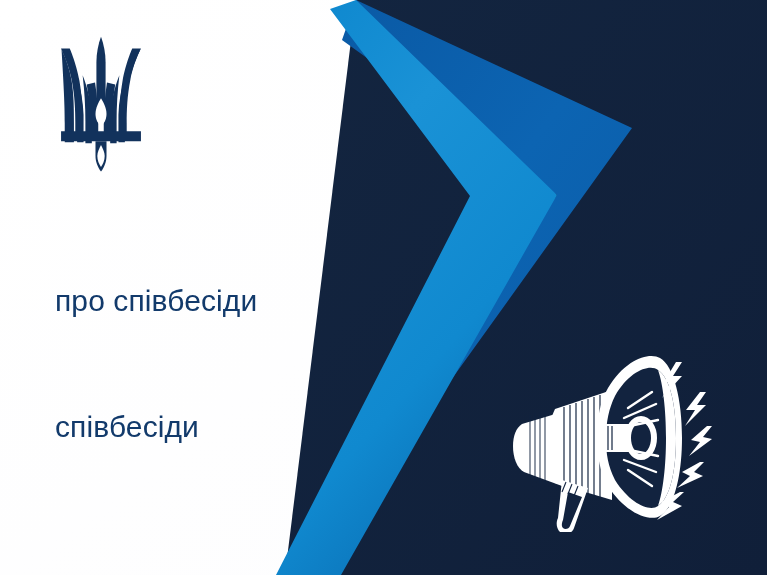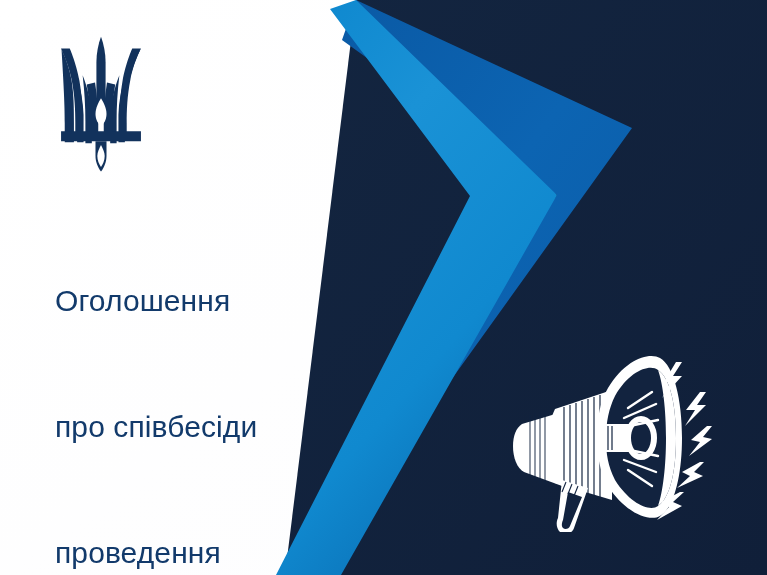--- a/index.html
+++ b/index.html
@@ -136,23 +136,22 @@
         <path d="M100 244 C104 252 108 260 108 268 C108 278 104 286 100 292
                  C96 286 92 278 92 268 C92 260 96 252 100 244 Z" fill="#ffffff"></path>
 
         <path d="M26 46 C36 72 44 112 46 150 L46 196 L36 196 L36 150
                  C34 114 32 80 26 46 Z" fill="#ffffff" opacity="0"></path>
       </g>
     </svg>
   </div>
 
   <div id="headline">
-    <span class="hl-line">Оголошення</span>
     <span class="hl-line">про співбесіди</span>
-    <span class="hl-line">проведення</span>
+    <span class="hl-line">співбесіди</span>
     
     
     
     
   </div>
 
   <div id="megaphone">
     <svg viewBox="0 0 225 180">
       <g fill="#ffffff">
 

